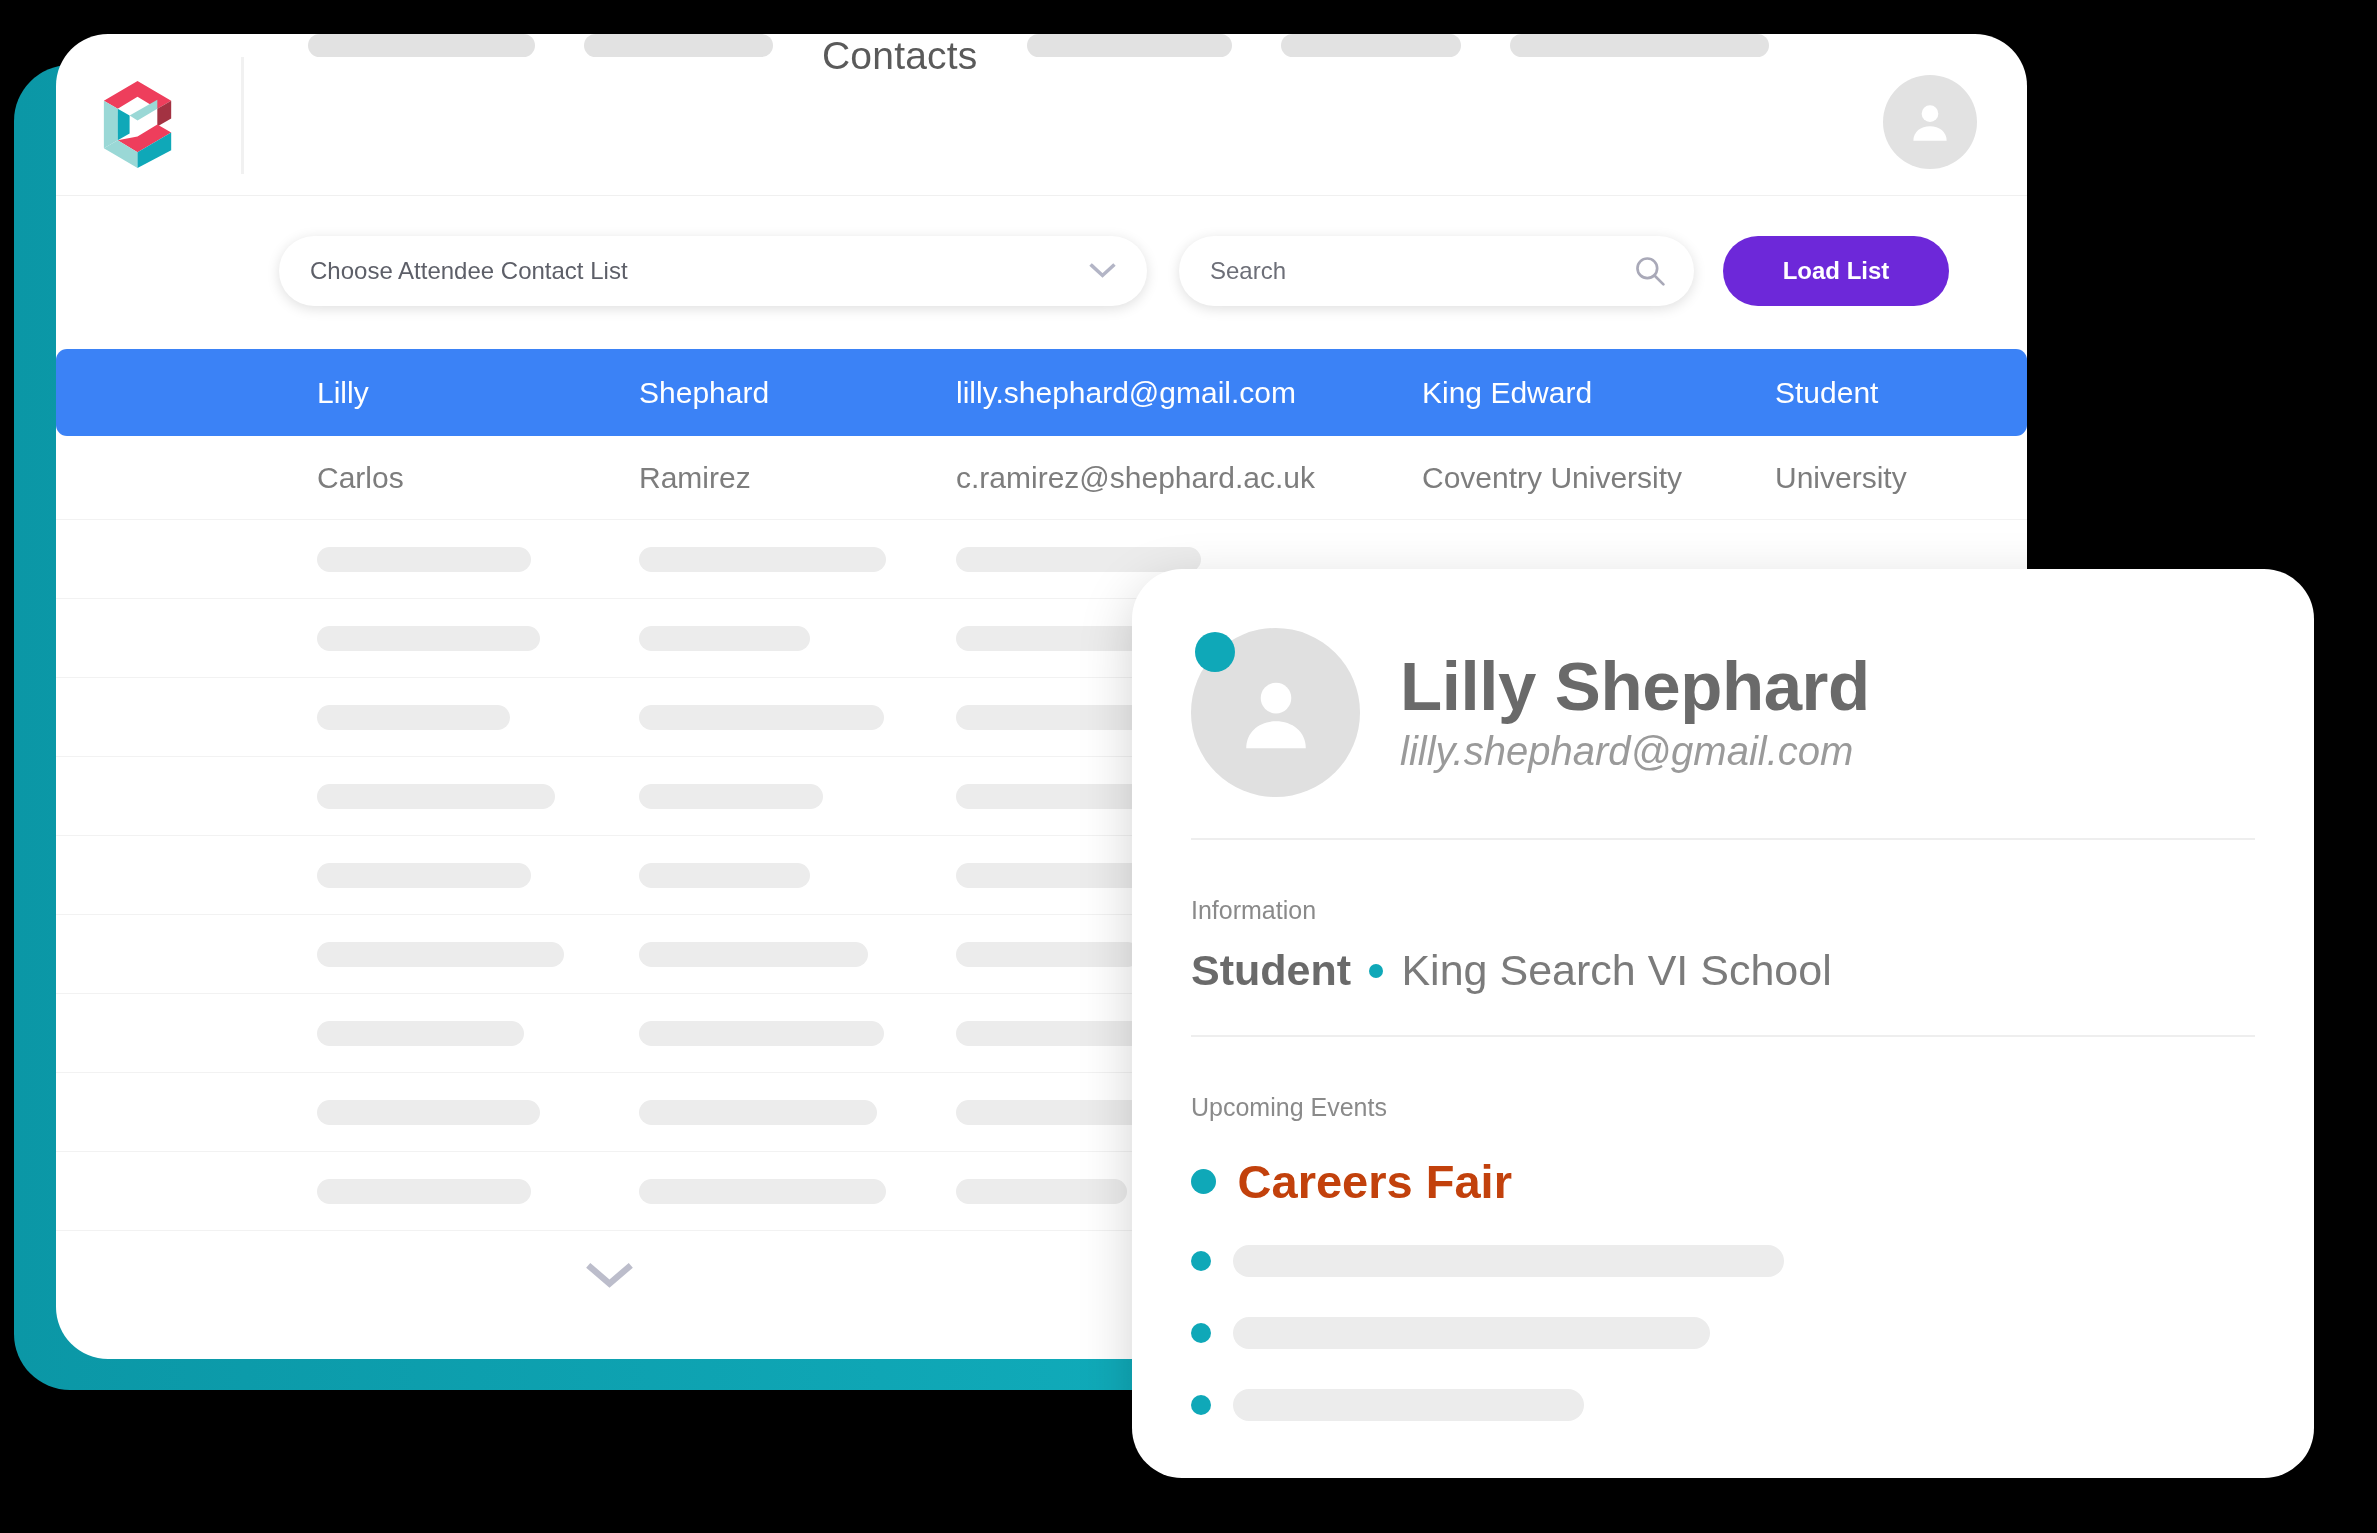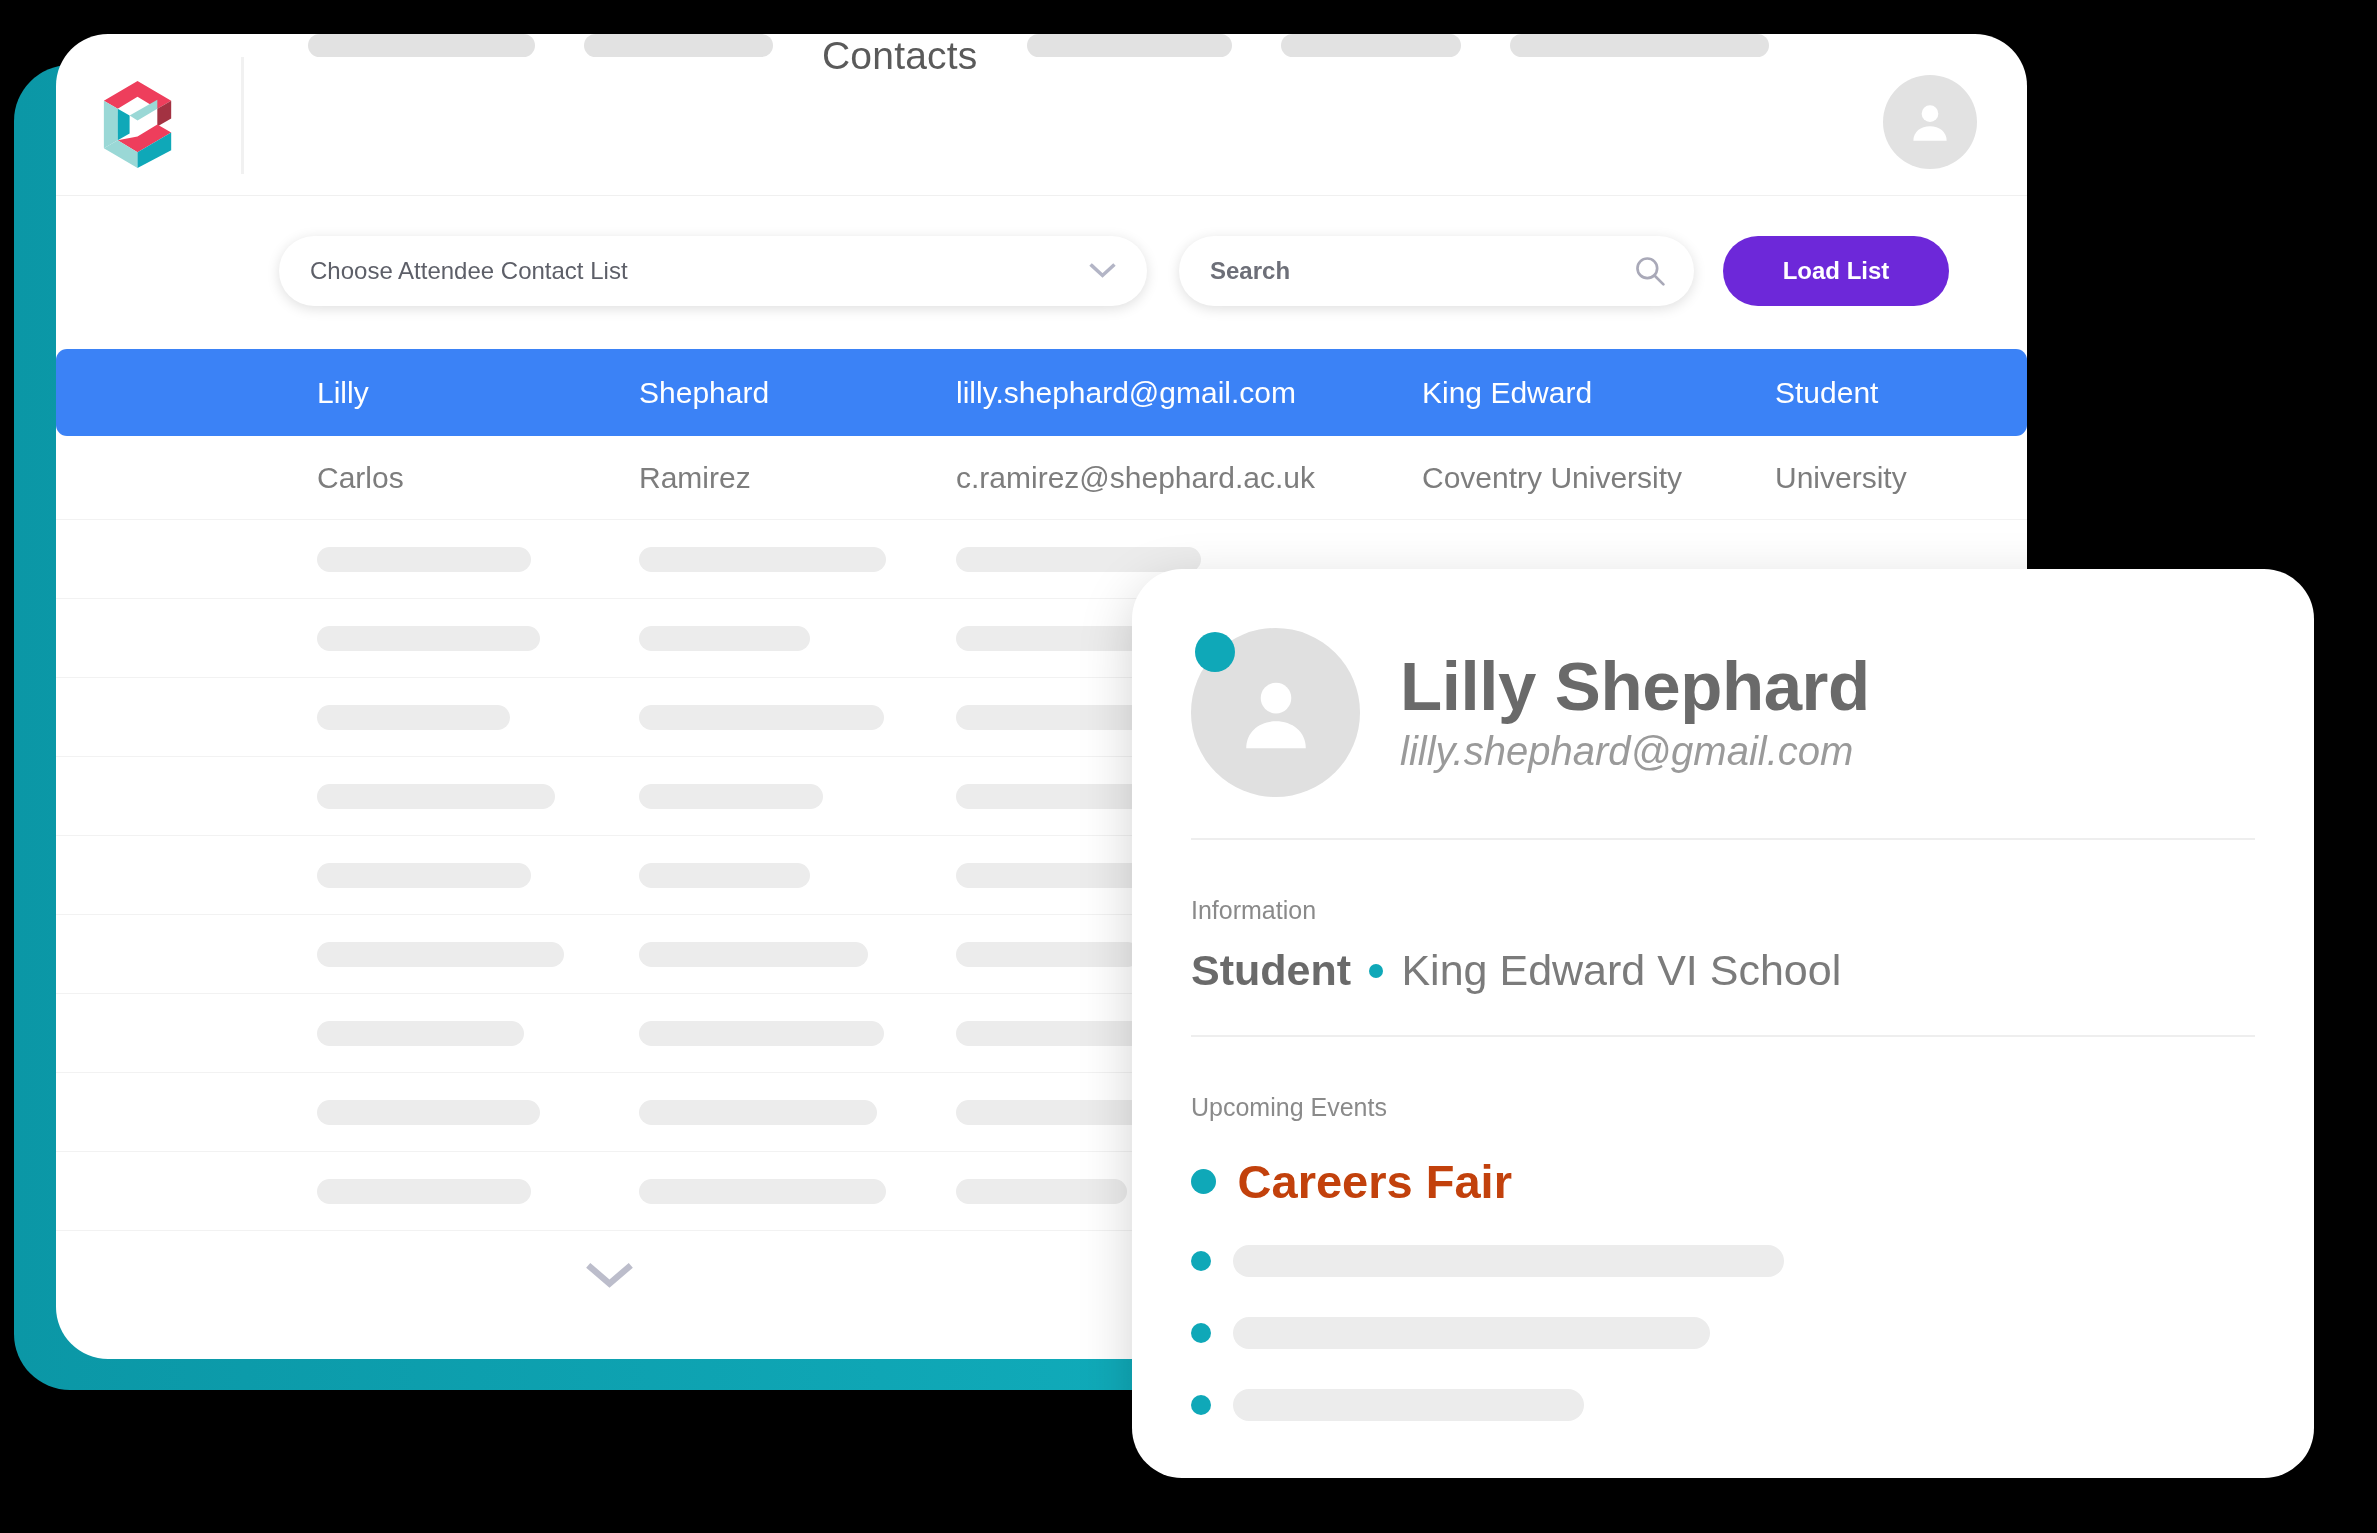--- a/index.html
+++ b/index.html
@@ -146,21 +146,20 @@
     top: 40px;
     width: 515px;
     height: 70px;
     background: #ffffff;
     border-radius: 35px;
     box-shadow: 0 2.7px 12.6px rgba(0,0,0,0.13);
     display: flex;
     align-items: center;
     padding: 0 27px 0 31px;
     justify-content: space-between;
-    font-weight: bold;
   }
   .search-ph {
     font-size: 24px;
     color: #6d6f78;
   }
   .search-ico svg { display: block; width: 34px; height: 34px; }
 
   .load-btn {
     position: absolute;
     left: 1667px;
@@ -623,21 +622,21 @@
       </div>
     </div>
 
     <div class="dc-sep"></div>
 
     <div class="dc-section-label">Information</div>
 
     <div class="dc-info-line">
       <span class="dc-info-strong">Student</span>
       <span class="dc-dot"></span>
-      <span class="dc-info-org">King Edward VI School</span>
+      <span class="dc-info-org">King Search VI School</span>
     </div>
 
     <div class="dc-sep"></div>
 
     <div class="dc-section-label">Upcoming Events</div>
 
     <div class="dc-event-main">
       <span class="dc-bullet-lg"></span>
       <span class="dc-event-title">Careers Fair</span>
     </div>

